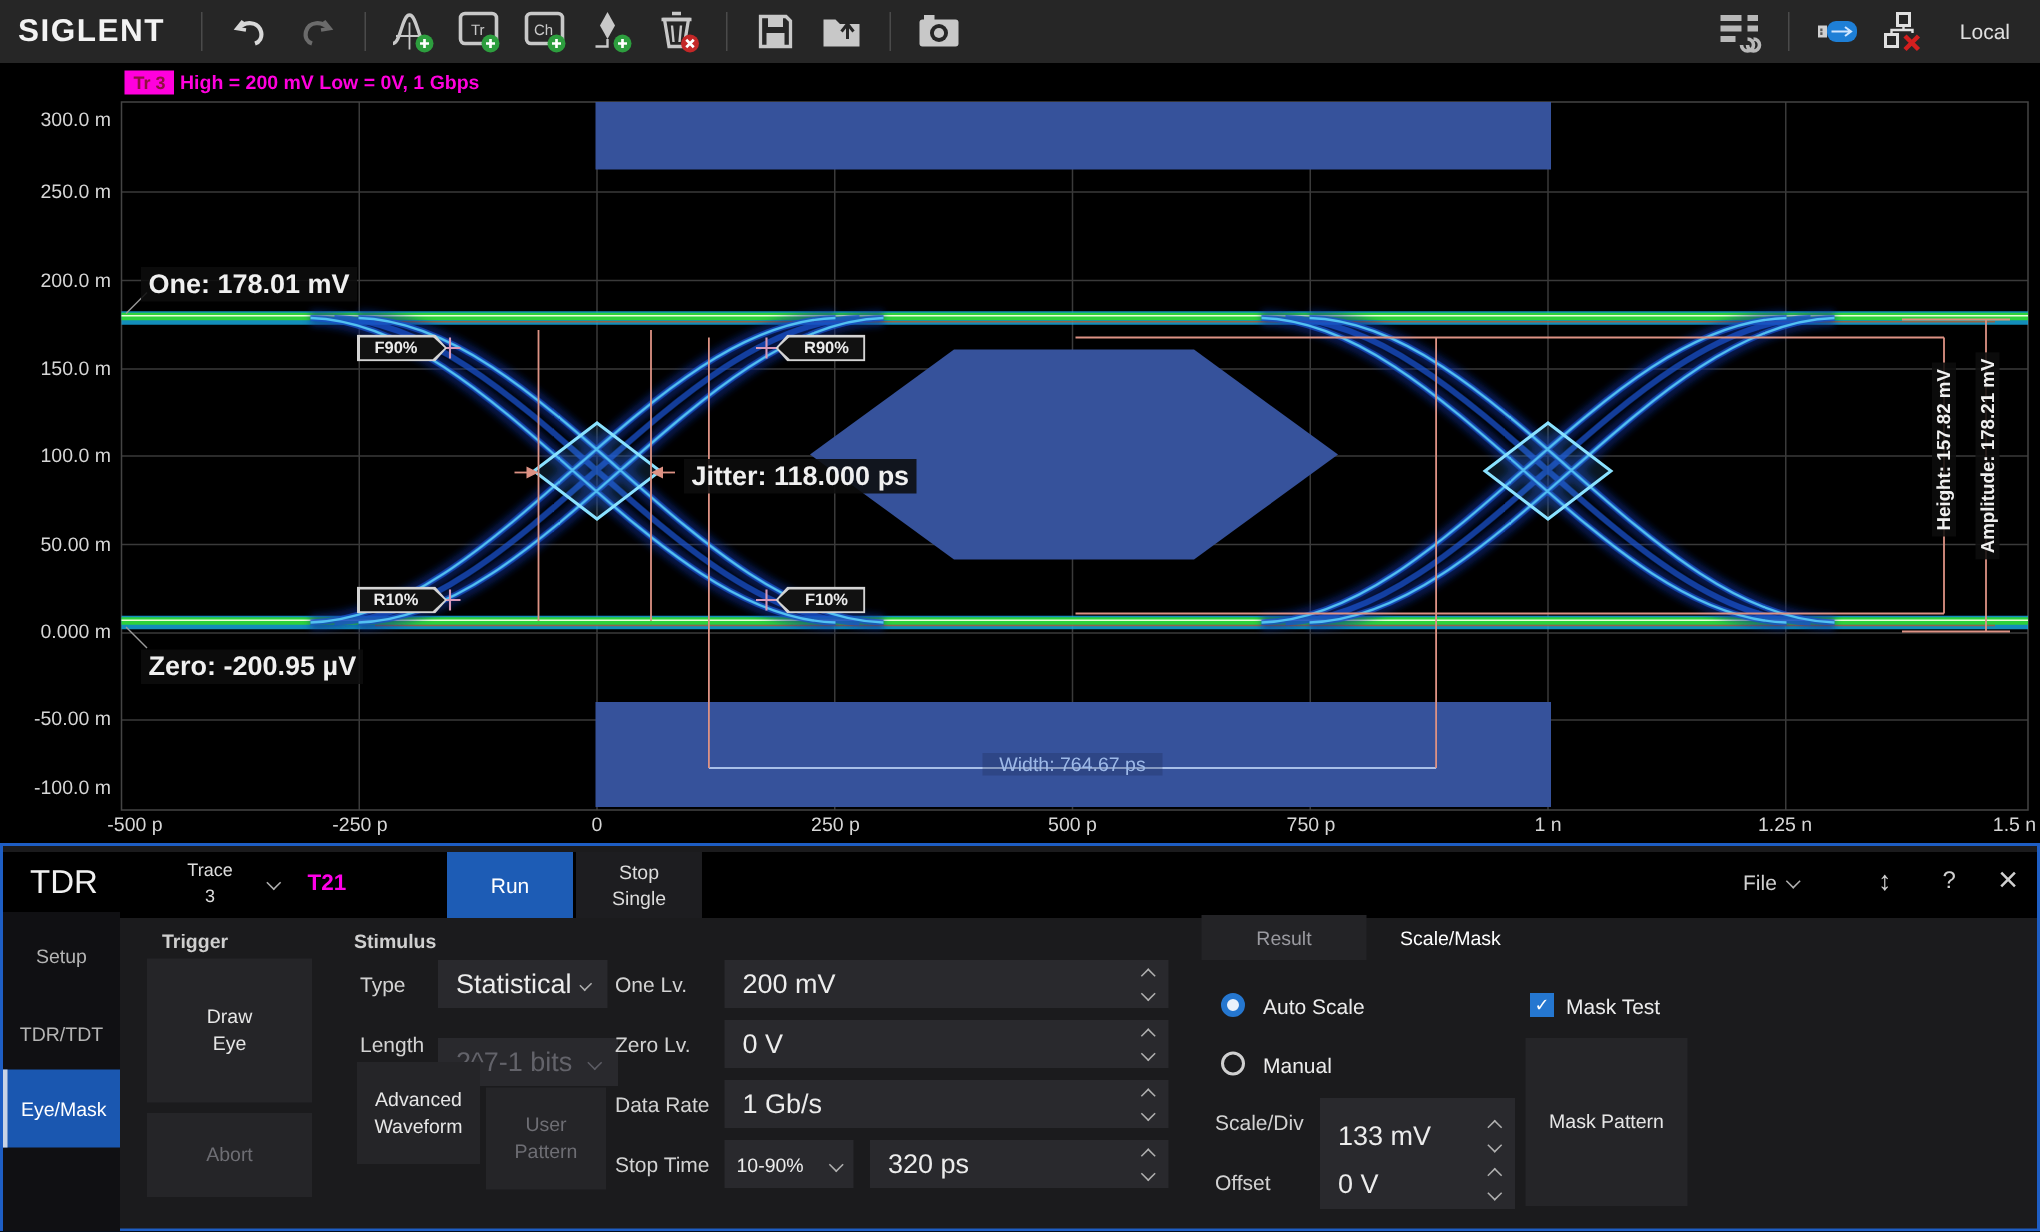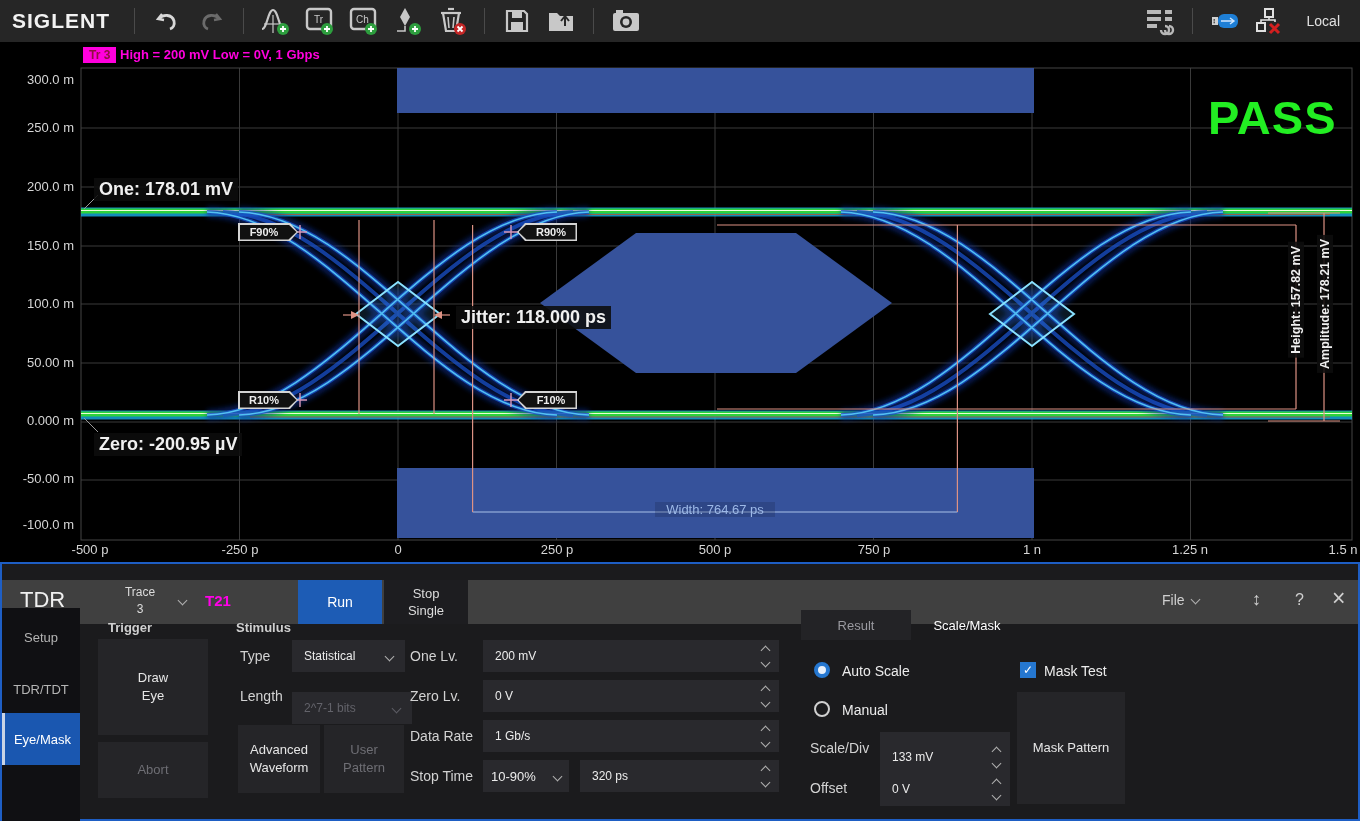--- a/index.html
+++ b/index.html
@@ -36,21 +36,21 @@
   .marker .inner{position:absolute;inset:1.5px;background:#111;display:flex;align-items:center;
                  justify-content:center;color:#ececec;font-size:11px;font-weight:bold;}
   .pr .shape,.pr .inner{clip-path:polygon(0 0,calc(100% - 8px) 0,100% 50%,calc(100% - 8px) 100%,0 100%);}
   .pr .inner{padding-right:8px;}
   .pl .shape,.pl .inner{clip-path:polygon(8px 0,100% 0,100% 100%,8px 100%,0 50%);}
   .pl .inner{padding-left:8px;}
 
   
   .panel{position:absolute;left:0;top:562px;width:1360px;height:259px;background:#1b1b1d;
          border:2px solid #1e5ec4;}
-  .titlebar{position:absolute;left:0;top:16px;width:100%;height:44px;background:#404040;}
+  .titlebar{position:absolute;left:0;top:4px;width:100%;height:44px;background:#000000;}
   .tdr-title{position:absolute;left:18px;top:7px;font-size:22px;color:#f0f0f0;}
   .trace-select{position:absolute;left:112px;top:4px;width:52px;text-align:center;color:#dcdcdc;
                 font-size:12px;line-height:17px;}
   .t21{position:absolute;left:203px;top:12px;color:#ff00e8;font-size:15px;font-weight:bold;}
   .btn{display:flex;align-items:center;justify-content:center;text-align:center;cursor:default;}
   .run-btn{position:absolute;left:296px;top:0;width:84px;height:44px;background:#1d5cb5;color:#fff;font-size:14px;}
   .stop-btn{position:absolute;left:382px;top:0;width:84px;height:44px;background:#1d1d20;color:#dcdcdc;
             font-size:13px;line-height:17px;flex-direction:column;}
   .file-menu{position:absolute;left:1160px;top:12px;color:#cfcfcf;font-size:14px;}
   .win-ico{position:absolute;color:#cfcfcf;}
@@ -58,21 +58,21 @@
         border-bottom:1.5px solid #b0b0b0;transform:rotate(45deg);vertical-align:2px;margin-left:7px;}
   .chev.dis{border-color:#5c5c64;}
   .sidebar{position:absolute;left:0;top:44px;width:78px;height:213px;background:#101013;}
   .side-item{position:absolute;left:0;width:78px;height:47px;display:flex;align-items:center;
              justify-content:center;color:#b4b4b4;font-size:13px;}
   .side-item.active{background:#1a57b0;color:#fff;border-left:3px solid #c9d4e6;}
   .sec-label{position:absolute;font-size:13px;font-weight:bold;color:#cfcfcf;}
   .panel-btn{position:absolute;background:#252528;color:#e6e6e6;font-size:13px;line-height:18px;}
   .panel-btn.disabled{color:#6e6e74;}
   .f-label{position:absolute;font-size:14px;color:#d2d2d2;}
-  .field{position:absolute;height:32px;background:#29292d;color:#ececec;font-size:12px;
+  .field{position:absolute;height:32px;background:#29292d;color:#ececec;font-size:18px;
          display:flex;align-items:center;padding:0 12px;}
   .field .val{flex:1;}
   .field.disabled{color:#63636a;}
   .spinner{display:flex;flex-direction:column;gap:5px;align-items:center;margin-right:-2px;}
   .spinner .chev{margin:0;}
   .spinner .up{transform:rotate(-135deg);}
   .rtab{position:absolute;top:46px;height:30px;display:flex;align-items:center;justify-content:center;font-size:13px;}
   .radio{position:absolute;width:16px;height:16px;border-radius:50%;}
   .radio.sel{border:4px solid #2577d0;background:#e9f1fb;}
   .radio.unsel{border:2px solid #d0d0d0;background:transparent;}
@@ -318,21 +318,20 @@
       </g>
 
       <g stroke="#9a9a9a" stroke-width="1">
         <line x1="84" y1="167" x2="98" y2="153"></line>
         <line x1="84" y1="376" x2="98" y2="390"></line>
       </g>
     </svg>
 
     <div class="trace-badge">Tr 3</div>
     <div class="trace-info">High = 200 mV  Low = 0V,  1 Gbps</div>
-    <div class="pass">PASS</div>
 
     <div class="ytick" style="top:30px">300.0 m</div>
     <div class="ytick" style="top:78px">250.0 m</div>
     <div class="ytick" style="top:137px">200.0 m</div>
     <div class="ytick" style="top:196px">150.0 m</div>
     <div class="ytick" style="top:254px">100.0 m</div>
     <div class="ytick" style="top:313px">50.00 m</div>
     <div class="ytick" style="top:371px">0.000 m</div>
     <div class="ytick" style="top:429px">-50.00 m</div>
     <div class="ytick" style="top:475px">-100.0 m</div>
@@ -430,21 +429,21 @@
     </div>
     <div class="f-label" style="left:408px;top:124px">Zero Lv.</div>
     <div class="field" style="left:481px;top:116px;width:296px">
       <span class="val">0 V</span>
       <span class="spinner">
           <span class="chev up"></span>
           <span class="chev"></span>
         </span>
     </div>
 
-    <div class="btn panel-btn" style="left:236px;top:161px;width:82px;height:68px;flex-direction:column">
+    <div class="btn panel-btn" style="left:236px;top:144px;width:82px;height:68px;flex-direction:column">
       <span>Advanced</span>
       <span>Waveform</span>
     </div>
     <div class="btn panel-btn disabled" style="left:322px;top:161px;width:80px;height:68px;flex-direction:column">
       <span>User</span>
       <span>Pattern</span>
     </div>
 
     <div class="f-label" style="left:408px;top:164px">Data Rate</div>
     <div class="field" style="left:481px;top:156px;width:296px">

